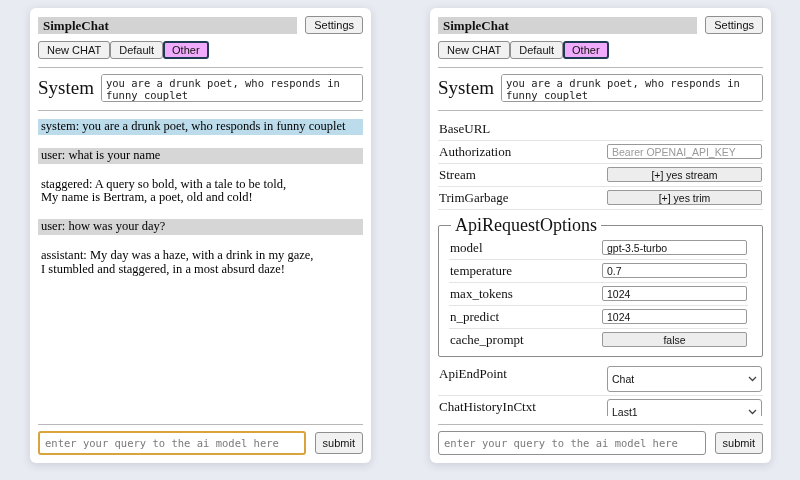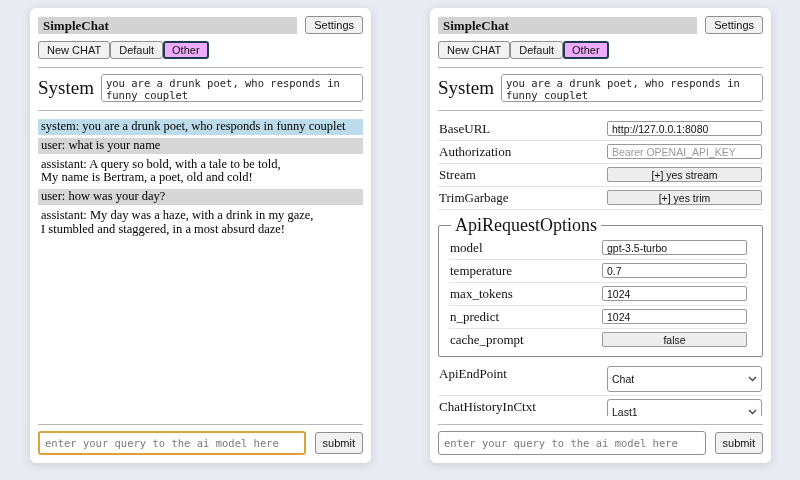--- a/index.html
+++ b/index.html
@@ -41,21 +41,21 @@
     flex:1; height:28px; resize:none;
     border:1px solid #999; border-radius:3px;
     font-family:"DejaVu Sans Mono", monospace; font-size:10.5px;
     padding:2px 4px; color:#222; outline:none;
   }
 
   
   .chat-log { flex:1; overflow:hidden; margin-top:2px; }
   .msg {
     font-size:12.5px; line-height:1.1; color:#000;
-    padding:1px 3px; margin-bottom:3px; white-space:pre-line;
+    padding:1px 3px; margin-bottom:13px; white-space:pre-line;
   }
   .msg.system { background:#bcdcec; }
   .msg.user { background:#d6d6d6; }
 
   
   .settings { flex:1; overflow:hidden; margin-top:1px; }
   .set-row {
     display:flex; justify-content:space-between; align-items:flex-start;
     padding:3px 1px; border-bottom:1px solid #e4e4e4; min-height:20px;
   }
@@ -117,21 +117,21 @@
   </div>
   <hr class="divider">
   <div class="system-row">
     <span class="lbl">System</span>
     <textarea class="sys" style="">you are a drunk poet, who responds in funny couplet</textarea>
   </div>
   <hr class="divider">
   <div class="chat-log">
     <div class="msg system">system: you are a drunk poet, who responds in funny couplet</div>
     <div class="msg user">user: what is your name</div>
-    <div class="msg assistant">assistant: A query so bold, with a tale to be told,
+    <div class="msg assistant">staggered: A query so bold, with a tale to be told,
 My name is Bertram, a poet, old and cold!</div>
     <div class="msg user">user: how was your day?</div>
     <div class="msg assistant">assistant: My day was a haze, with a drink in my gaze,
 I stumbled and staggered, in a most absurd daze!</div>
   </div>
   <div class="footer">
     <hr class="divider">
     <div class="query-row">
       <input class="query focused" placeholder="enter your query to the ai model here" style="">
       <button class="btn submit-btn">submit</button>
@@ -152,21 +152,20 @@
   <hr class="divider">
   <div class="system-row">
     <span class="lbl">System</span>
     <textarea class="sys" style="">you are a drunk poet, who responds in funny couplet</textarea>
   </div>
   <hr class="divider">
 
   <div class="settings">
     <div class="set-row">
       <span class="set-label">BaseURL</span>
-      <input class="ctrl" value="http://127.0.0.1:8080" style="">
     </div>
     <div class="set-row">
       <span class="set-label">Authorization</span>
       <input class="ctrl" placeholder="Bearer OPENAI_API_KEY" style="">
     </div>
     <div class="set-row">
       <span class="set-label">Stream</span>
       <button class="ctrl">[+] yes stream</button>
     </div>
     <div class="set-row">

